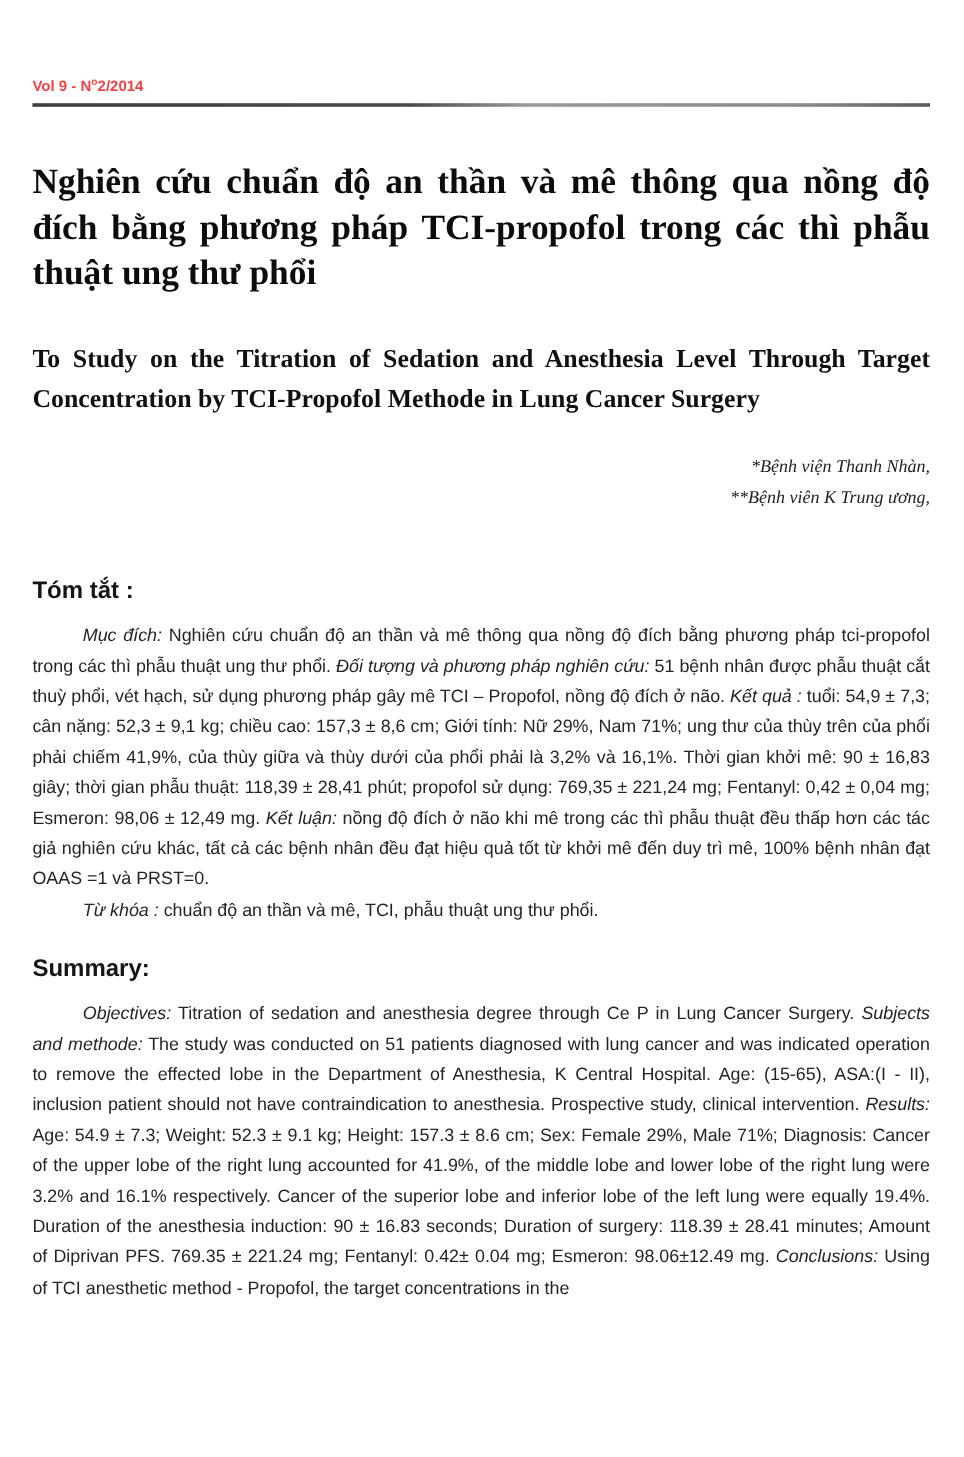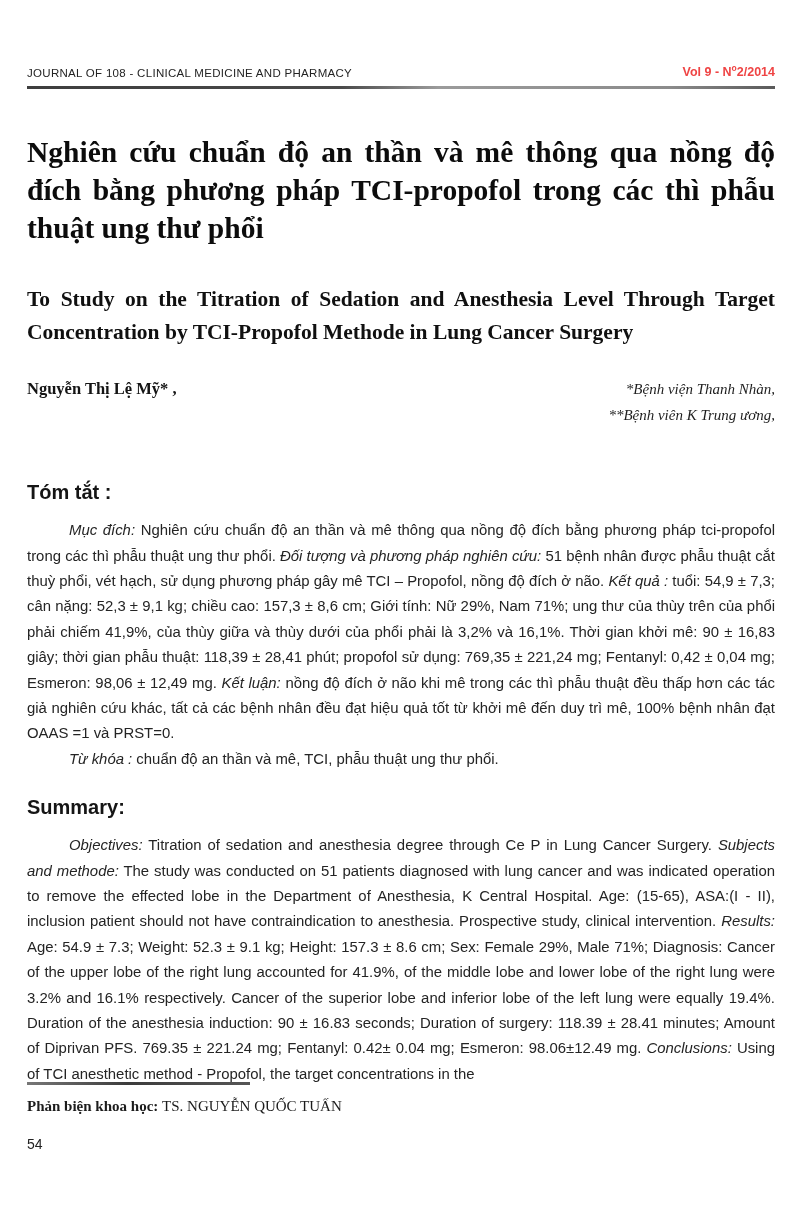--- a/index.html
+++ b/index.html
@@ -92,44 +92,37 @@
   .pagenum{
     margin-top:21px;font-size:14px;color:#222;
   }
 </style>
 </head>
 <body>
 
 <div class="page">
 
   <div class="hdr">
-    <span class="journal">JOURNAL OF 108 - CLINICAL MEDICINE AND PHARMACY</span>
     <span class="issue"><span>Vol 9 - N</span><span class="sup">o</span><span>2/2014</span></span>
   </div>
   <div class="rule"></div>
 
   <h1 class="title-vi">Nghiên cứu chuẩn độ an thần và mê thông qua nồng độ đích bằng phương pháp TCI-propofol trong các thì phẫu thuật ung thư phổi</h1>
   <h2 class="title-en">To Study on the Titration of Sedation and Anesthesia Level Through Target Concentration by TCI-Propofol Methode in Lung Cancer Surgery</h2>
 
   <div class="byline">
     <div class="authors">
-      <div>Nguyễn Thị Lệ Mỹ* ,</div>
     </div>
     <div class="affils">
       <div>*Bệnh viện Thanh Nhàn,</div>
       <div>**Bệnh viên K Trung ương,</div>
     </div>
   </div>
 
   <div class="sec-head">Tóm tắt :</div>
   <p class="para"><span class="it">Mục đích:</span><span> Nghiên cứu chuẩn độ an thần và mê thông qua nồng độ đích bằng phương pháp tci-propofol trong các thì phẫu thuật ung thư phổi. </span><span class="it">Đối tượng và phương pháp nghiên cứu:</span><span>  51 bệnh nhân được phẫu thuật cắt thuỳ phổi, vét hạch, sử dụng phương pháp gây mê TCI – Propofol, nồng độ đích ở não. </span><span class="it">Kết quả :</span><span> tuổi: 54,9 ± 7,3; cân nặng: 52,3 ± 9,1 kg; chiều cao: 157,3 ± 8,6 cm; Giới tính: Nữ 29%, Nam 71%; ung thư của thùy trên của phổi phải chiếm 41,9%, của thùy giữa và thùy dưới của phổi phải là 3,2% và 16,1%. Thời gian khởi mê: 90 ± 16,83 giây; thời gian phẫu thuật: 118,39 ± 28,41 phút; propofol sử dụng: 769,35 ± 221,24 mg; Fentanyl: 0,42 ± 0,04 mg; Esmeron: 98,06 ± 12,49 mg. </span><span class="it">Kết luận:</span><span> nồng độ đích ở não khi mê trong các thì phẫu thuật đều thấp hơn các tác giả nghiên cứu khác, tất cả các bệnh nhân đều đạt hiệu quả tốt từ khởi mê đến duy trì mê, 100% bệnh nhân đạt OAAS =1 và PRST=0.</span></p>
   <p class="para keywords"><span class="it">Từ khóa :</span><span> chuẩn độ an thần và mê, TCI, phẫu thuật ung thư phổi.</span></p>
 
   <div class="sec-head summary">Summary:</div>
   <p class="para"><span class="it">Objectives:</span><span> Titration of sedation and anesthesia degree through Ce P in Lung Cancer Surgery. </span><span class="it">Subjects and methode:</span><span> The study was conducted on 51 patients diagnosed with lung cancer and was indicated operation to remove the effected lobe in the Department of Anesthesia, K Central Hospital. Age: (15-65), ASA:(I - II), inclusion patient should not have contraindication to anesthesia. Prospective study, clinical intervention. </span><span class="it">Results:</span><span> Age: 54.9 ± 7.3; Weight: 52.3 ± 9.1 kg; Height: 157.3 ± 8.6 cm; Sex: Female 29%, Male 71%; Diagnosis: Cancer of the upper lobe of the right lung accounted for 41.9%, of the middle lobe and lower lobe of the right lung were 3.2% and 16.1% respectively. Cancer of the superior lobe and inferior lobe of the left lung were equally 19.4%. Duration of the anesthesia induction: 90 ± 16.83 seconds; Duration of surgery: 118.39 ± 28.41 minutes; Amount of Diprivan PFS. 769.35 ± 221.24 mg; Fentanyl: 0.42± 0.04 mg; Esmeron: 98.06±12.49 mg. </span><span class="it">Conclusions:</span><span> Using of TCI anesthetic method - Propofol, the target concentrations in the</span></p>
 
-  <div class="footer">
-    <div class="foot-rule"></div>
-    <div class="review"><span class="lbl">Phản biện khoa học: </span><span>TS. NGUYỄN QUỐC TUẤN</span></div>
-    <div class="pagenum">54</div>
-  </div>
 
 </div>
 
 </body></html>

